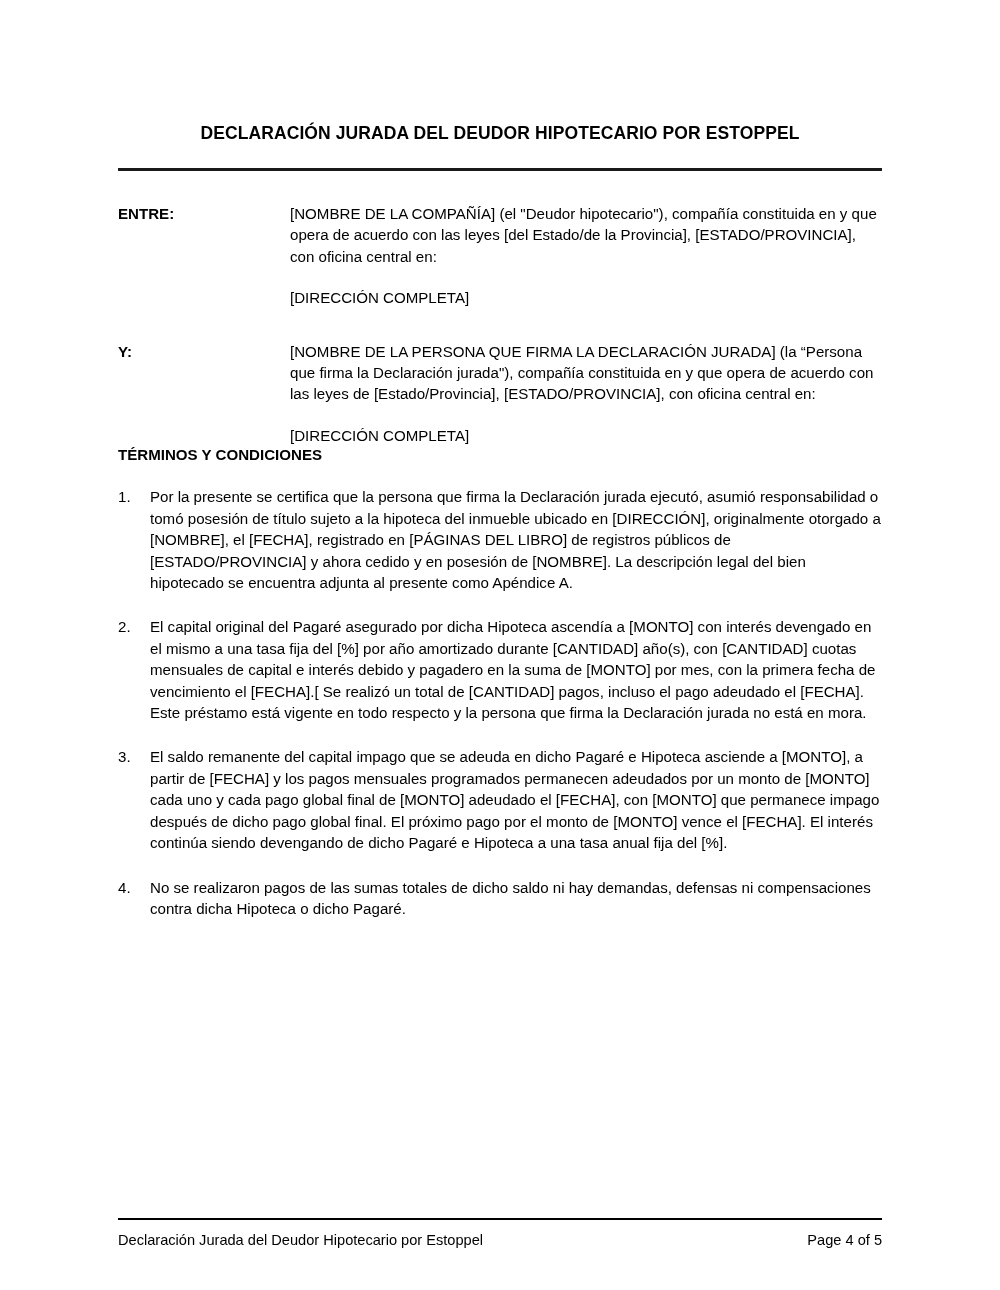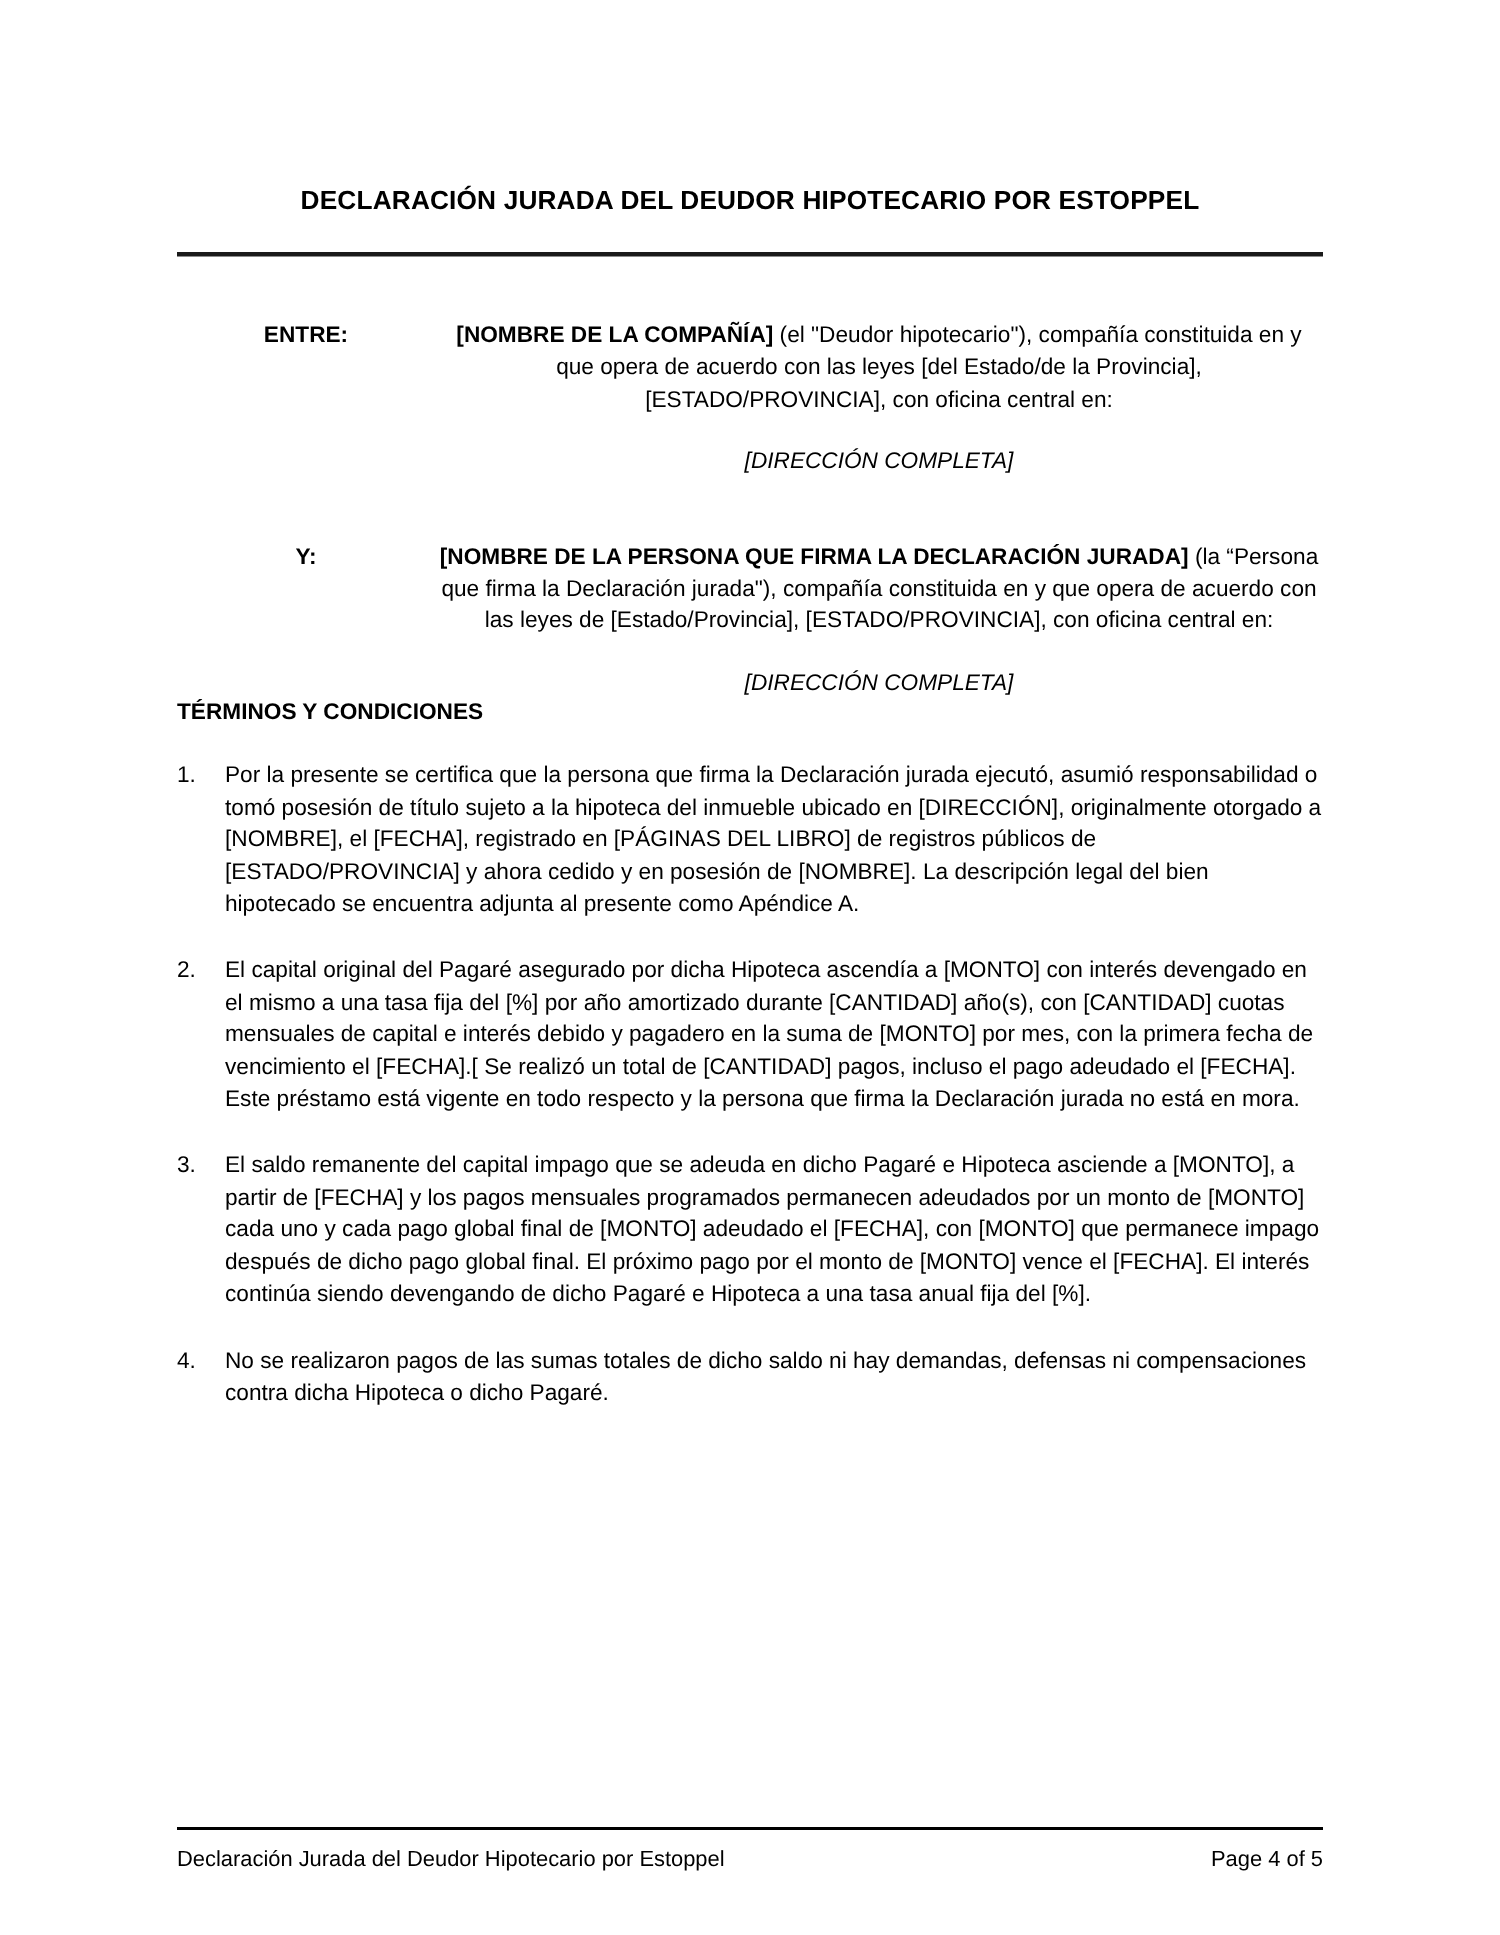--- a/index.html
+++ b/index.html
@@ -53,39 +53,37 @@
     line-height: 1.42;
     margin-top: 30px;
   }
   .para.justify {
     text-align: justify;
   }
 
   
   .party-row {
     display: flex;
-    margin-top: 42px;
+    margin-top: 32px;
     font-size: 15.1px;
     line-height: 1.42;
-    text-align: center;
   }
   .party-label {
     width: 172px;
     flex: 0 0 172px;
     font-weight: bold;
   }
   .party-body {
     flex: 1 1 auto;
   }
   .party-body .addr {
     margin-top: 20px;
-    font-style: italic;
   }
   .party-body b {
-    font-weight: bold;
+    font-weight: normal;
   }
 
   
   .section-heading {
     font-size: 15.1px;
     font-weight: bold;
   }
 
   
   ol.terms {

